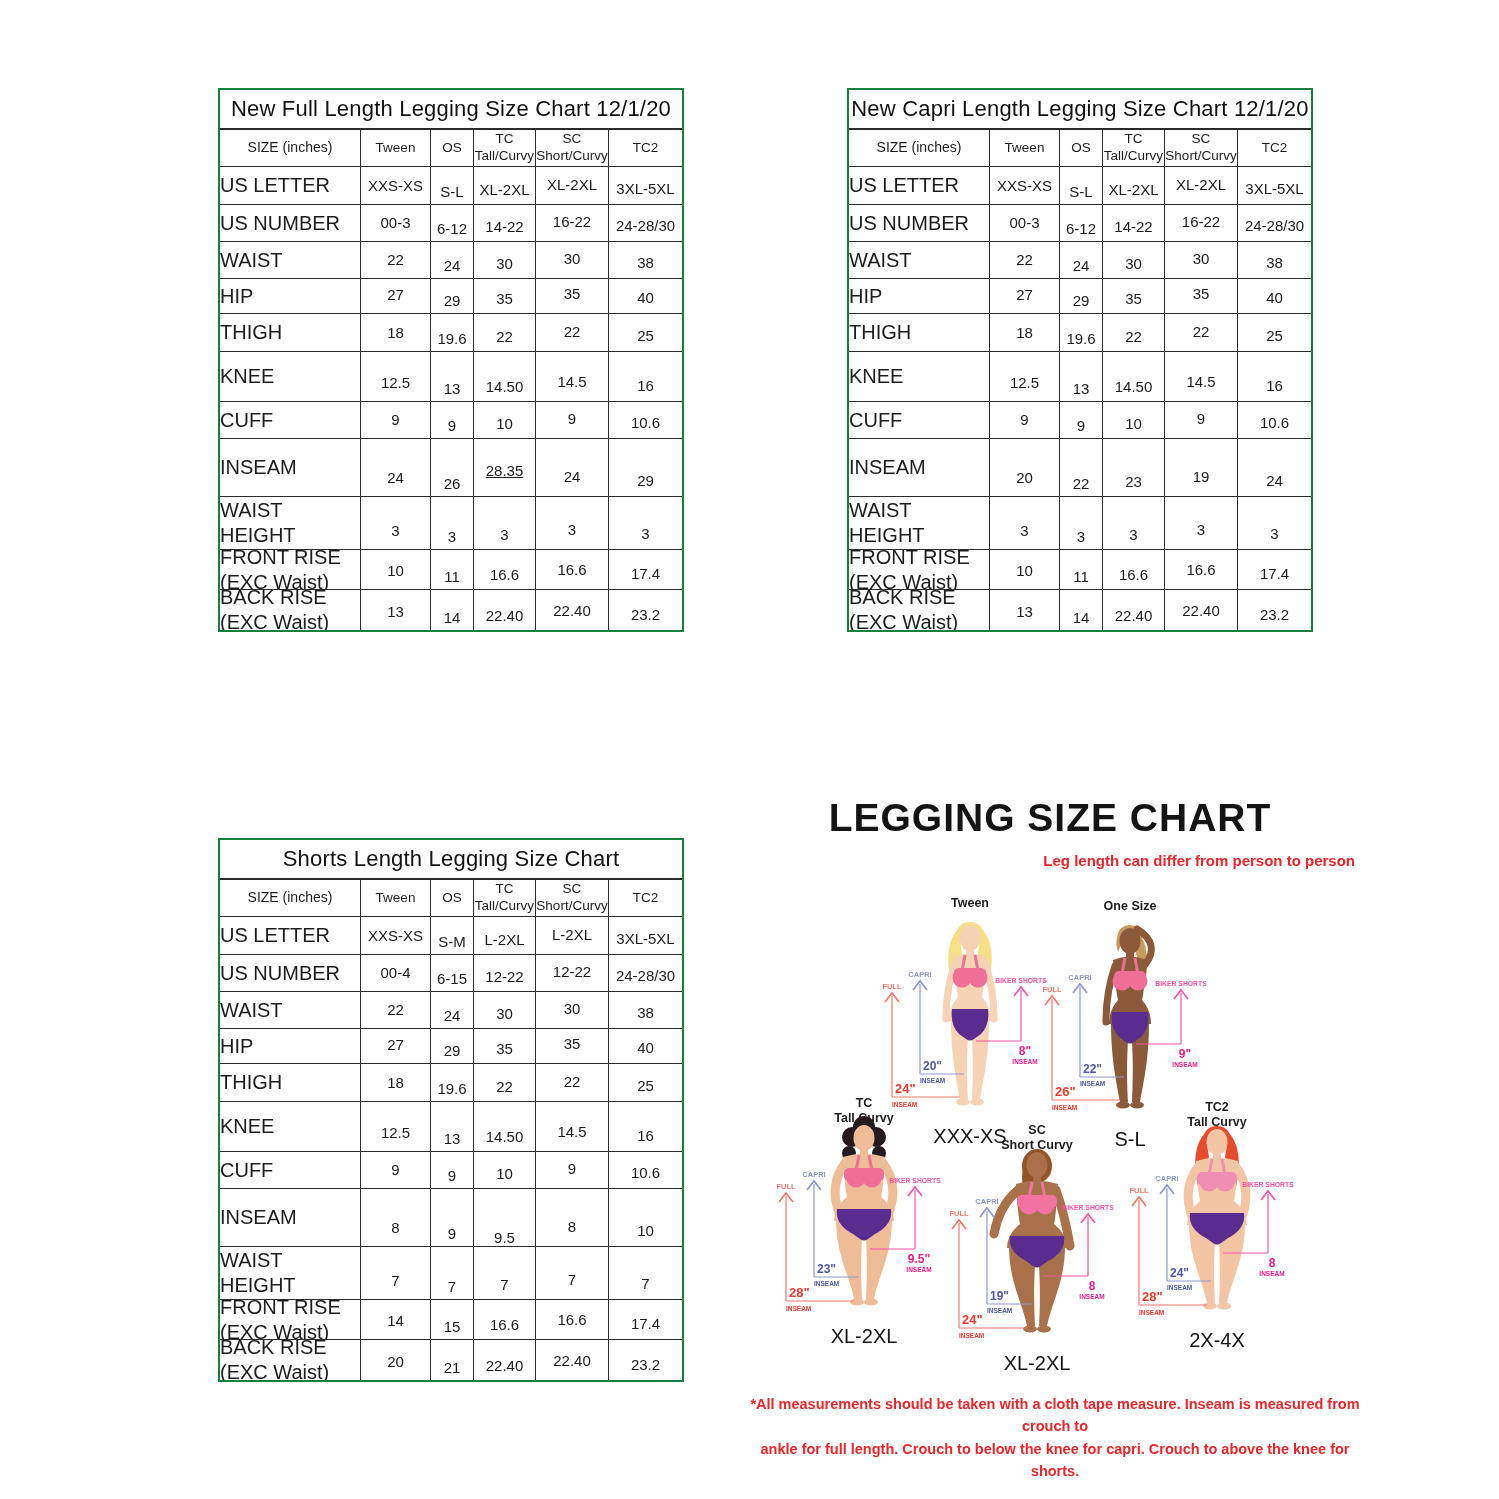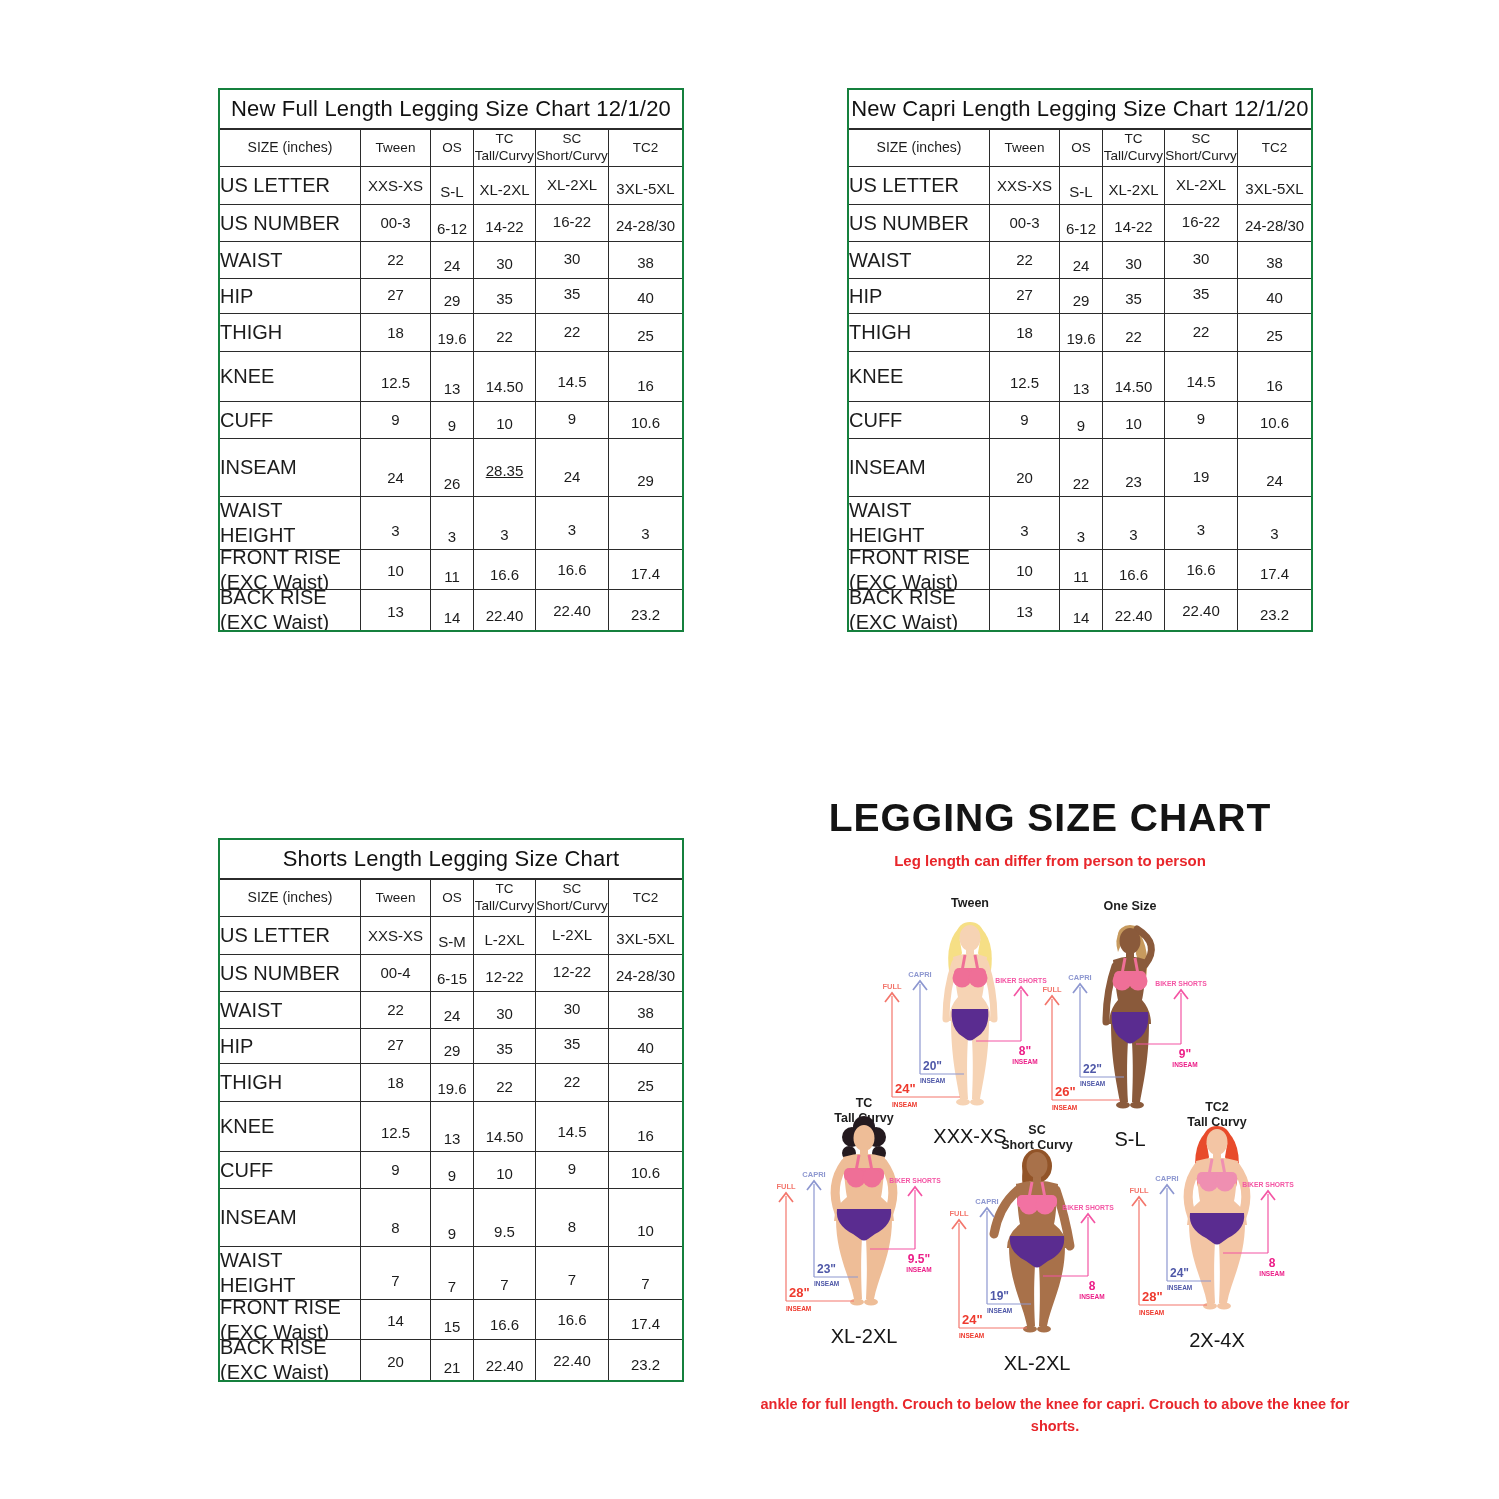--- a/index.html
+++ b/index.html
@@ -13,21 +13,21 @@
   .t-grid .cell{border-right:1px solid #2b2b2b;border-bottom:1px solid #2b2b2b;box-sizing:border-box;overflow:hidden;}
   .t-grid .cell.last-col{border-right:none;}
   .t-grid .cell.last-row{border-bottom:none;}
   .hcell{display:flex;align-items:center;justify-content:center;text-align:center;font-size:13.5px;white-space:pre-line;line-height:1.25;}
   .lcell{display:flex;align-items:center;font-size:20px;padding-left:0;white-space:pre-line;line-height:1.25;}
   .vcell{display:flex;align-items:flex-end;justify-content:center;font-size:15px;}
 
   
   .ig-title{position:absolute;left:745px;top:796px;width:610px;text-align:center;
             font-size:39px;font-weight:600;letter-spacing:1px;color:#141414;}
-  .ig-sub{position:absolute;left:745px;top:851px;width:610px;text-align:center;
+  .ig-sub{position:absolute;left:745px;top:851px;width:610px;text-align:right;
           font-size:15px;font-weight:700;line-height:1.35;}
   .ig-foot{position:absolute;left:735px;top:1393px;width:640px;text-align:center;
            font-size:14.5px;font-weight:700;line-height:1.55;}
   .fig{position:absolute;}
 </style>
 </head>
 <body>
 
 <div id="table-0" class="size-table" style="left:218px;top:88px;">
     <div class="t-title">New Full Length Legging Size Chart 12/1/20</div>
@@ -240,21 +240,21 @@
       <div class="cell vcell last-col" style="padding-bottom: 7px;">16</div>
       <div class="cell lcell">CUFF</div>
       <div class="cell vcell" style="padding-bottom: 10px;">9</div>
       <div class="cell vcell" style="padding-bottom: 4px;">9</div>
       <div class="cell vcell" style="padding-bottom: 6px;">10</div>
       <div class="cell vcell" style="padding-bottom: 11px;">9</div>
       <div class="cell vcell last-col" style="padding-bottom: 7px;">10.6</div>
       <div class="cell lcell">INSEAM</div>
       <div class="cell vcell" style="padding-bottom: 10px;">8</div>
       <div class="cell vcell" style="padding-bottom: 4px;">9</div>
-      <div class="cell vcell" style="padding-bottom: 6px;">9.5</div>
+      <div class="cell vcell" style="">9.5</div>
       <div class="cell vcell" style="padding-bottom: 11px;">8</div>
       <div class="cell vcell last-col" style="padding-bottom: 7px;">10</div>
       <div class="cell lcell">WAIST HEIGHT</div>
       <div class="cell vcell" style="padding-bottom: 10px;">7</div>
       <div class="cell vcell" style="padding-bottom: 4px;">7</div>
       <div class="cell vcell" style="padding-bottom: 6px;">7</div>
       <div class="cell vcell" style="padding-bottom: 11px;">7</div>
       <div class="cell vcell last-col" style="padding-bottom: 7px;">7</div>
       <div class="cell lcell">FRONT RISE
 (EXC Waist)</div>
@@ -546,14 +546,15 @@
         <polyline points="156,103 163,94 170,103" fill="none" stroke="#f455a4" stroke-width="1.7"></polyline>
         <line x1="163" y1="97" x2="163" y2="156" stroke="#f455a4" stroke-width="1.2"></line>
         <line x1="163" y1="156" x2="118" y2="156" stroke="#f455a4" stroke-width="1.2"></line>
         <text x="167" y="170" text-anchor="middle" font-size="12" font-weight="700" fill="#ec1e88">8</text>
         <text x="167" y="179" text-anchor="middle" font-size="6.5" font-weight="700" fill="#ec1e88">INSEAM</text>
       </g>
       <text x="112" y="250" text-anchor="middle" font-size="20" fill="#161616">2X-4X</text>
     </svg></div>
 
 <div class="ig-foot" style="color: rgb(232, 38, 43);">
+  <div>*All measurements should be taken with a cloth tape measure. Inseam is measured from crouch to</div>
   <div>ankle for full length. Crouch to below the knee for capri. Crouch to above the knee for shorts.</div>
 </div>
 
 </body></html>

